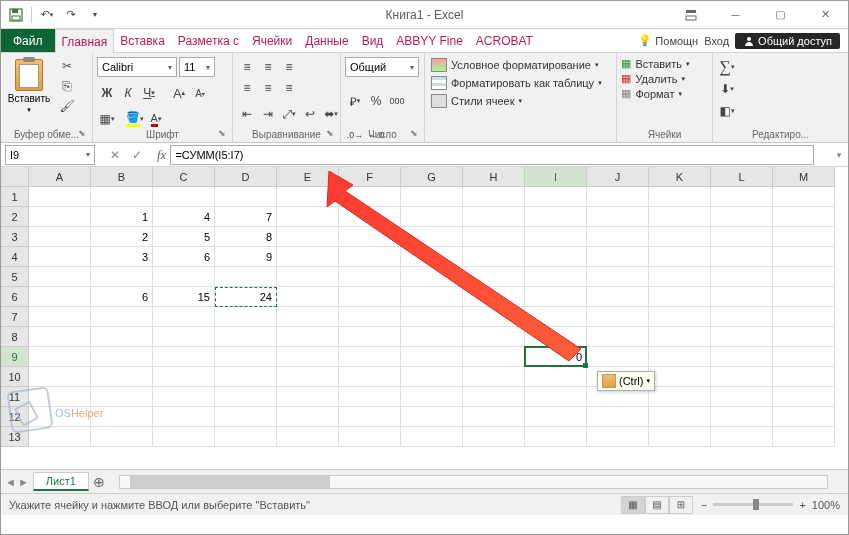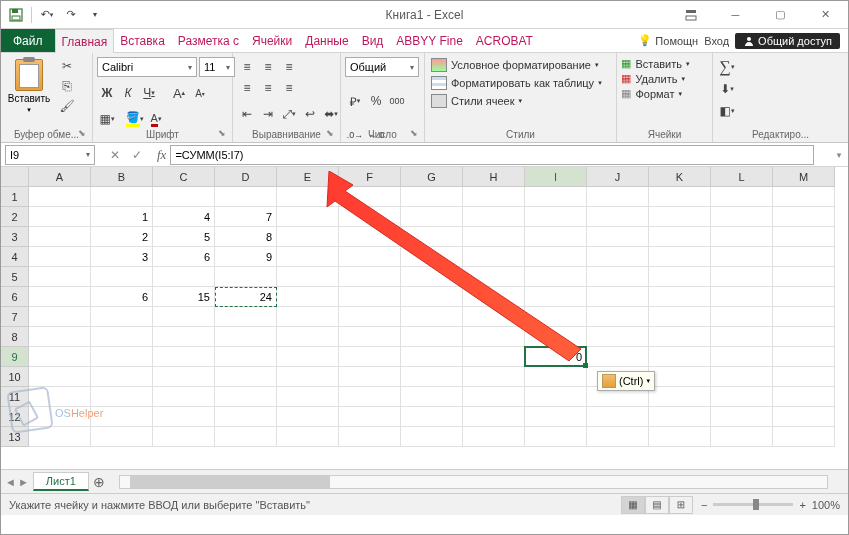--- a/index.html
+++ b/index.html
@@ -159,21 +159,21 @@
         <div class="mini">🖌</div>
       </div>
     </div>
     <div class="group-label">Буфер обме...</div>
     <div class="dialog-launcher">⬊</div>
   </div>
 
   <div class="group" style="width:140px">
     <div class="group-body" style="flex-direction:column;gap:3px">
       <div class="font-row">
-        <div class="combo" style="width:100px">
+        <div class="combo" style="width:80px">
             <span>Calibri</span>
             <span class="arr">▾</span>
           </div>
         <div class="combo" style="width:36px">
             <span>11</span>
             <span class="arr">▾</span>
           </div>
       </div>
       <div class="btn-row">
         <div class="rbtn bold">Ж</div>
@@ -255,21 +255,20 @@
             <span>Форматировать как таблицу</span>
             <span style="font-size:7px">▾</span>
           </div>
         <div class="style-item">
             <span class="sicon" style="background:#ddd"></span>
             <span>Стили ячеек</span>
             <span style="font-size:7px">▾</span>
           </div>
       </div>
     </div>
-    <div class="group-label">Стили</div>
   </div>
 
   <div class="group" style="width:96px">
     <div class="group-body">
       <div class="cells-body">
         <div class="cell-item">
             <span style="color:#393">▦</span>
             <span>Вставить</span>
             <span style="font-size:7px">▾</span>
           </div>

